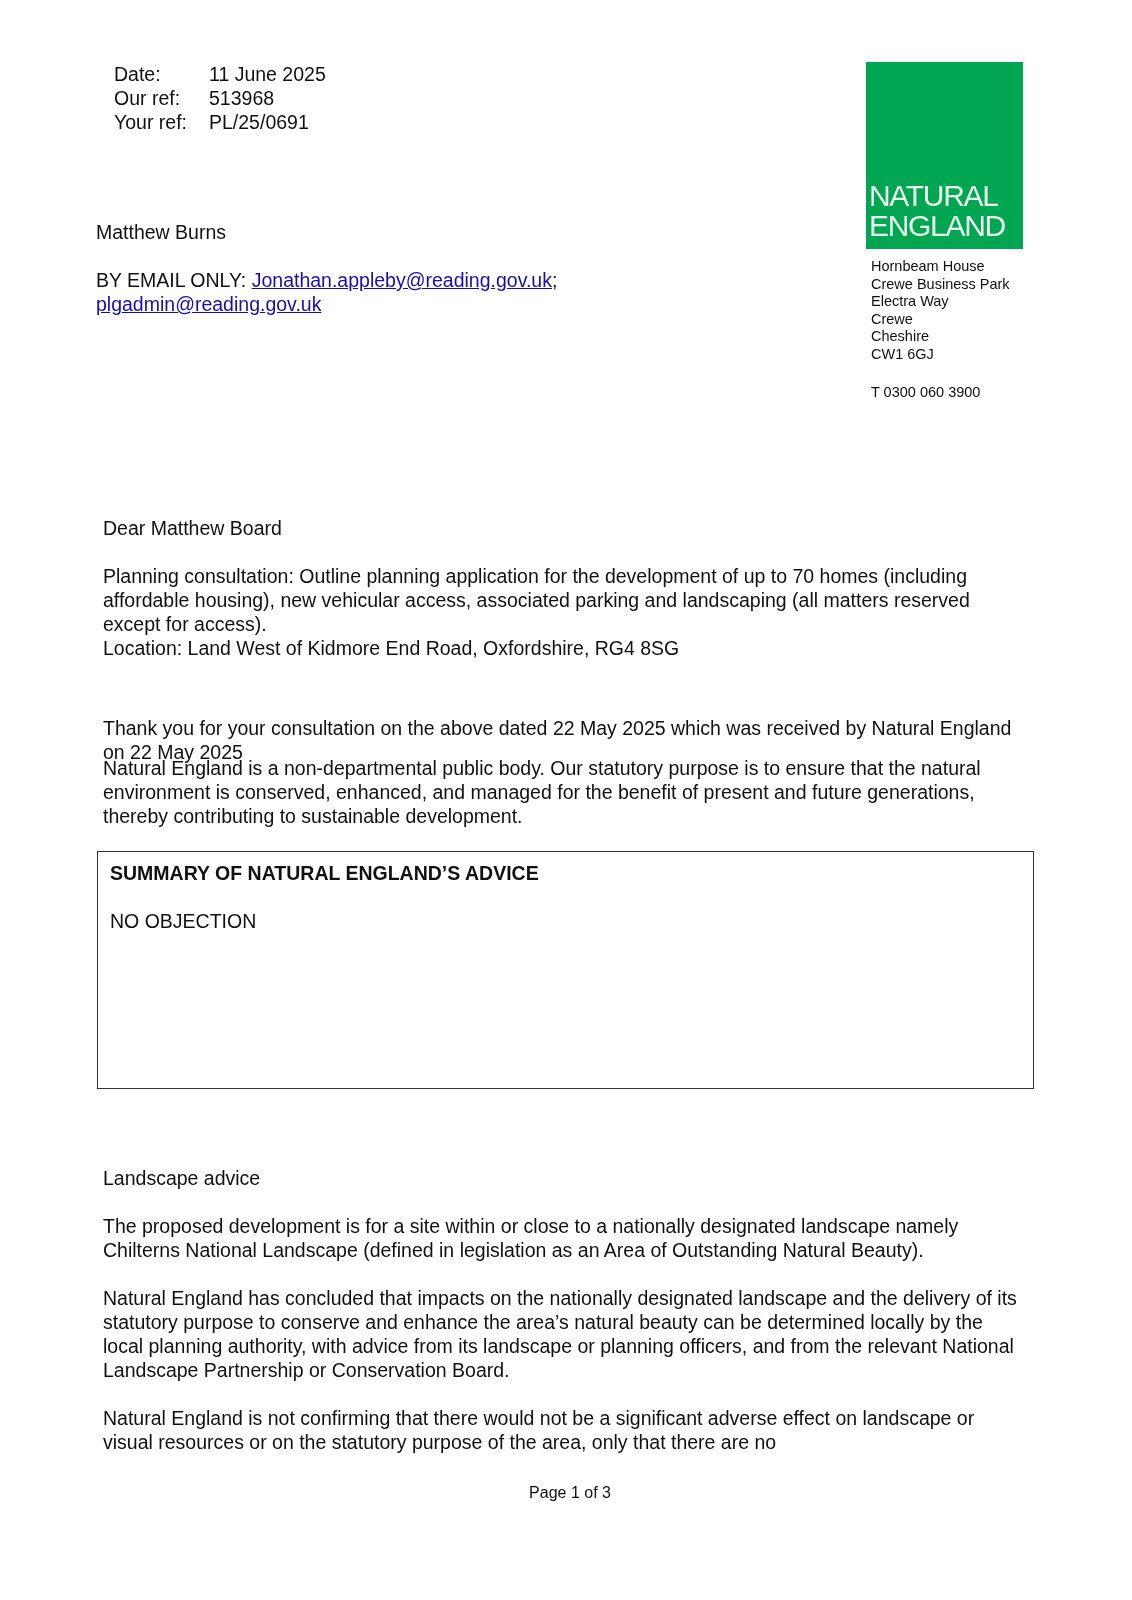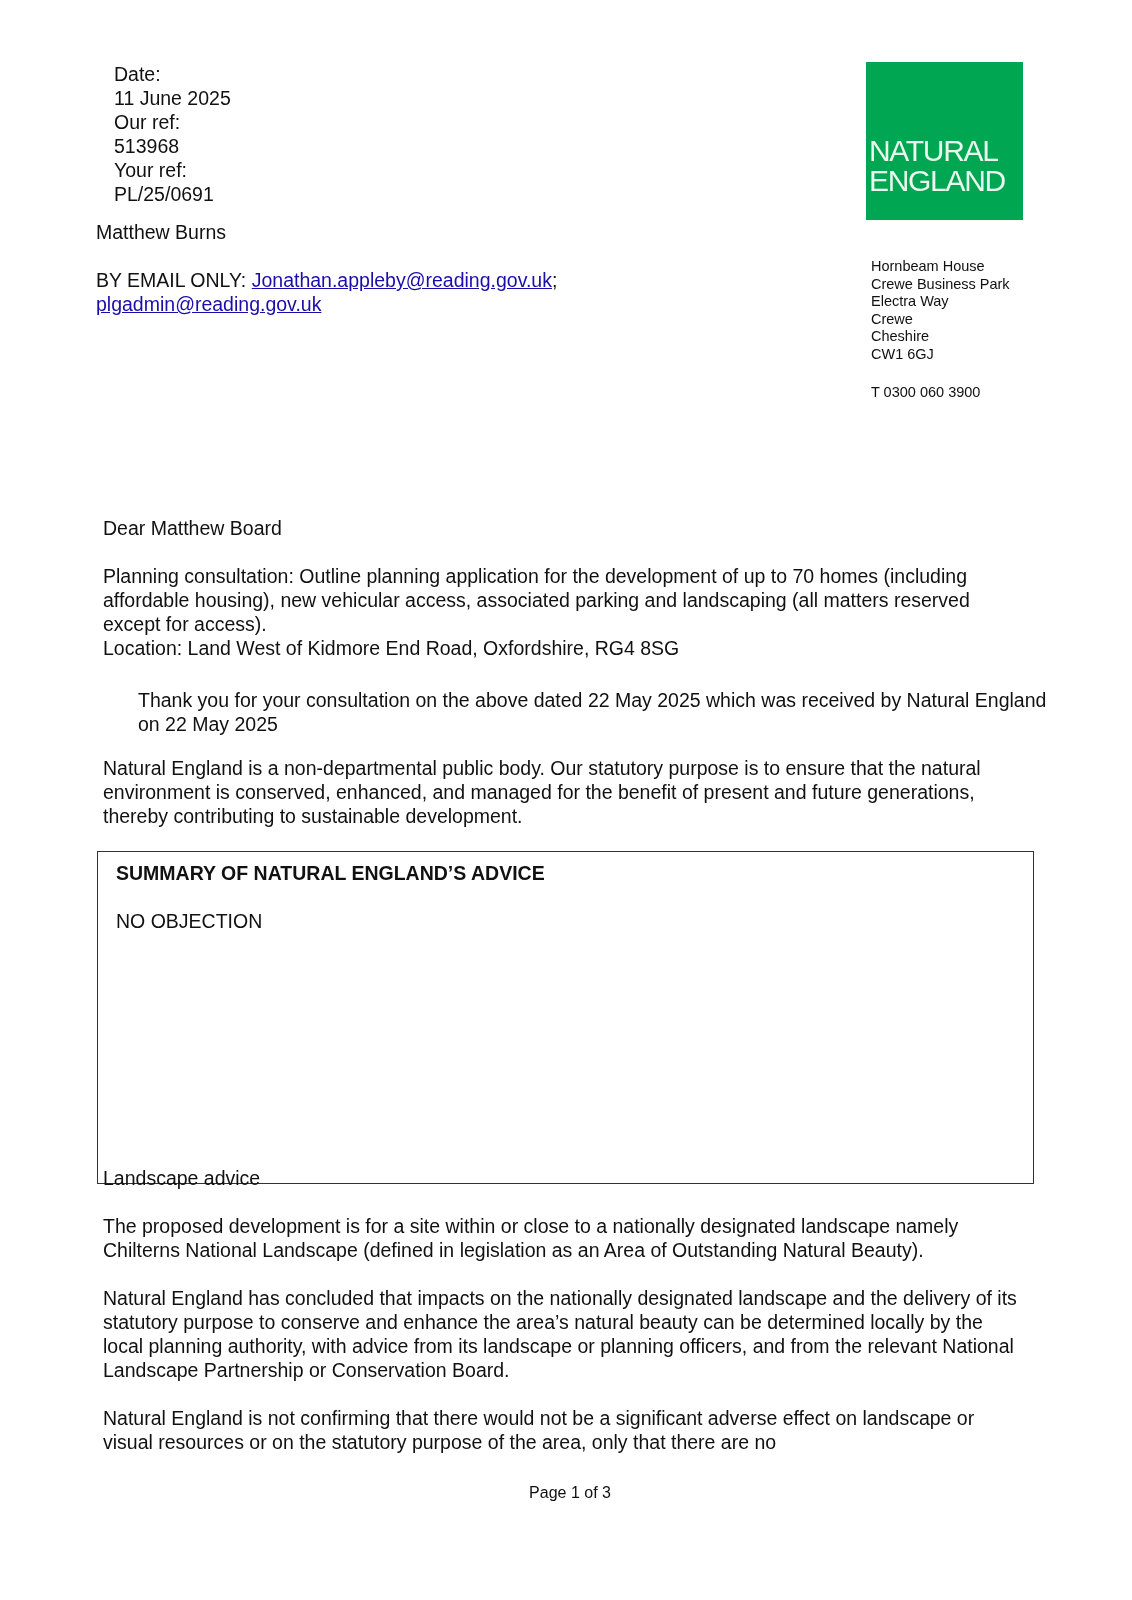--- a/index.html
+++ b/index.html
@@ -2,37 +2,37 @@
 <html><head>
 <meta charset="utf-8">
 <style>
   html, body { margin: 0; padding: 0; background: #ffffff; }
   body {
     width: 1132px; height: 1600px; position: relative; overflow: hidden;
     font-family: "Liberation Sans", sans-serif; color: #111111;
   }
   .abs { position: absolute; }
   .refs { left: 114px; top: 62px; font-size: 19.5px; line-height: 24px; }
-  .refs .row { display: flex; flex-direction: column; }
+  .refs .row { display: flex; }
   .refs .lbl { width: 95px; }
   .recipient { left: 96px; top: 220px; font-size: 19.5px; line-height: 24px; }
   .email-line { margin-top: 24px; }
   a.email { color: #1a0dab; text-decoration: underline; }
   .logo {
-    left: 866px; top: 62px; width: 157px; height: 158px; background: #00a651;
+    left: 866px; top: 62px; width: 157px; height: 187px; background: #00a651;
     color: #e9f7ee; display: flex; flex-direction: column; justify-content: flex-end;
-    padding: 0 0 24px 3px; box-sizing: border-box;
+    padding: 0 0 8px 3px; box-sizing: border-box;
   }
   .logo span { font-size: 30px; line-height: 30px; letter-spacing: -1.3px; font-weight: normal; }
   .address { left: 871px; top: 258px; font-size: 14.5px; line-height: 17.5px; }
   .phone { left: 871px; top: 384px; font-size: 14.5px; }
   .body { left: 103px; width: 925px; font-size: 19.5px; line-height: 24px; }
   .summary {
-    left: 97px; top: 851px; width: 937px; height: 333px; box-sizing: border-box;
-    border: 1.3px solid #333; padding: 9px 18px; font-size: 19.5px; line-height: 24px;
+    left: 97px; top: 851px; width: 937px; height: 238px; box-sizing: border-box;
+    border: 1.3px solid #333; padding: 9px 12px; font-size: 19.5px; line-height: 24px;
   }
   .summary .title { font-weight: bold; }
   .footer { left: 4px; width: 1132px; top: 1484px; text-align: center; font-size: 16px; }
 </style>
 </head>
 <body>
 
 <div class="abs refs">
   <div class="row">
     <span class="lbl">Date:</span>
@@ -67,21 +67,21 @@
   <div>Matthew Burns</div>
   <div class="email-line">
     <span>BY EMAIL ONLY: </span><a class="email">Jonathan.appleby@reading.gov.uk</a><span>;</span>
   </div>
   <div><a class="email">plgadmin@reading.gov.uk</a></div>
 </div>
 
 <div class="abs body" style="top:516px;">Dear Matthew Board</div>
 <div class="abs body" style="top:564px;">Planning consultation: Outline planning application for the development of up to 70 homes (including affordable housing), new vehicular access, associated parking and landscaping (all matters reserved except for access).</div>
 <div class="abs body" style="top:636px;">Location: Land West of Kidmore End Road, Oxfordshire, RG4 8SG</div>
-<div class="abs body" style="top:688px;margin-left:35px;">Thank you for your consultation on the above dated 22 May 2025 which was received by Natural England on 22 May 2025</div>
+<div class="abs body" style="top:716px;">Thank you for your consultation on the above dated 22 May 2025 which was received by Natural England on 22 May 2025</div>
 <div class="abs body" style="top:756px;">Natural England is a non-departmental public body. Our statutory purpose is to ensure that the natural environment is conserved, enhanced, and managed for the benefit of present and future generations, thereby contributing to sustainable development.</div>
 
 <div class="abs summary">
   <div class="title">SUMMARY OF NATURAL ENGLAND’S ADVICE</div>
   <div style="margin-top:24px;">NO OBJECTION</div>
 </div>
 
 <div class="abs body" style="top:1166px;">Landscape advice</div>
 <div class="abs body" style="top:1214px;">The proposed development is for a site within or close to a nationally designated landscape namely Chilterns National Landscape (defined in legislation as an Area of Outstanding Natural Beauty).</div>
 <div class="abs body" style="top:1286px;">Natural England has concluded that impacts on the nationally designated landscape and the delivery of its statutory purpose to conserve and enhance the area’s natural beauty can be determined locally by the local planning authority, with advice from its landscape or planning officers, and from the relevant National Landscape Partnership or Conservation Board.</div>

